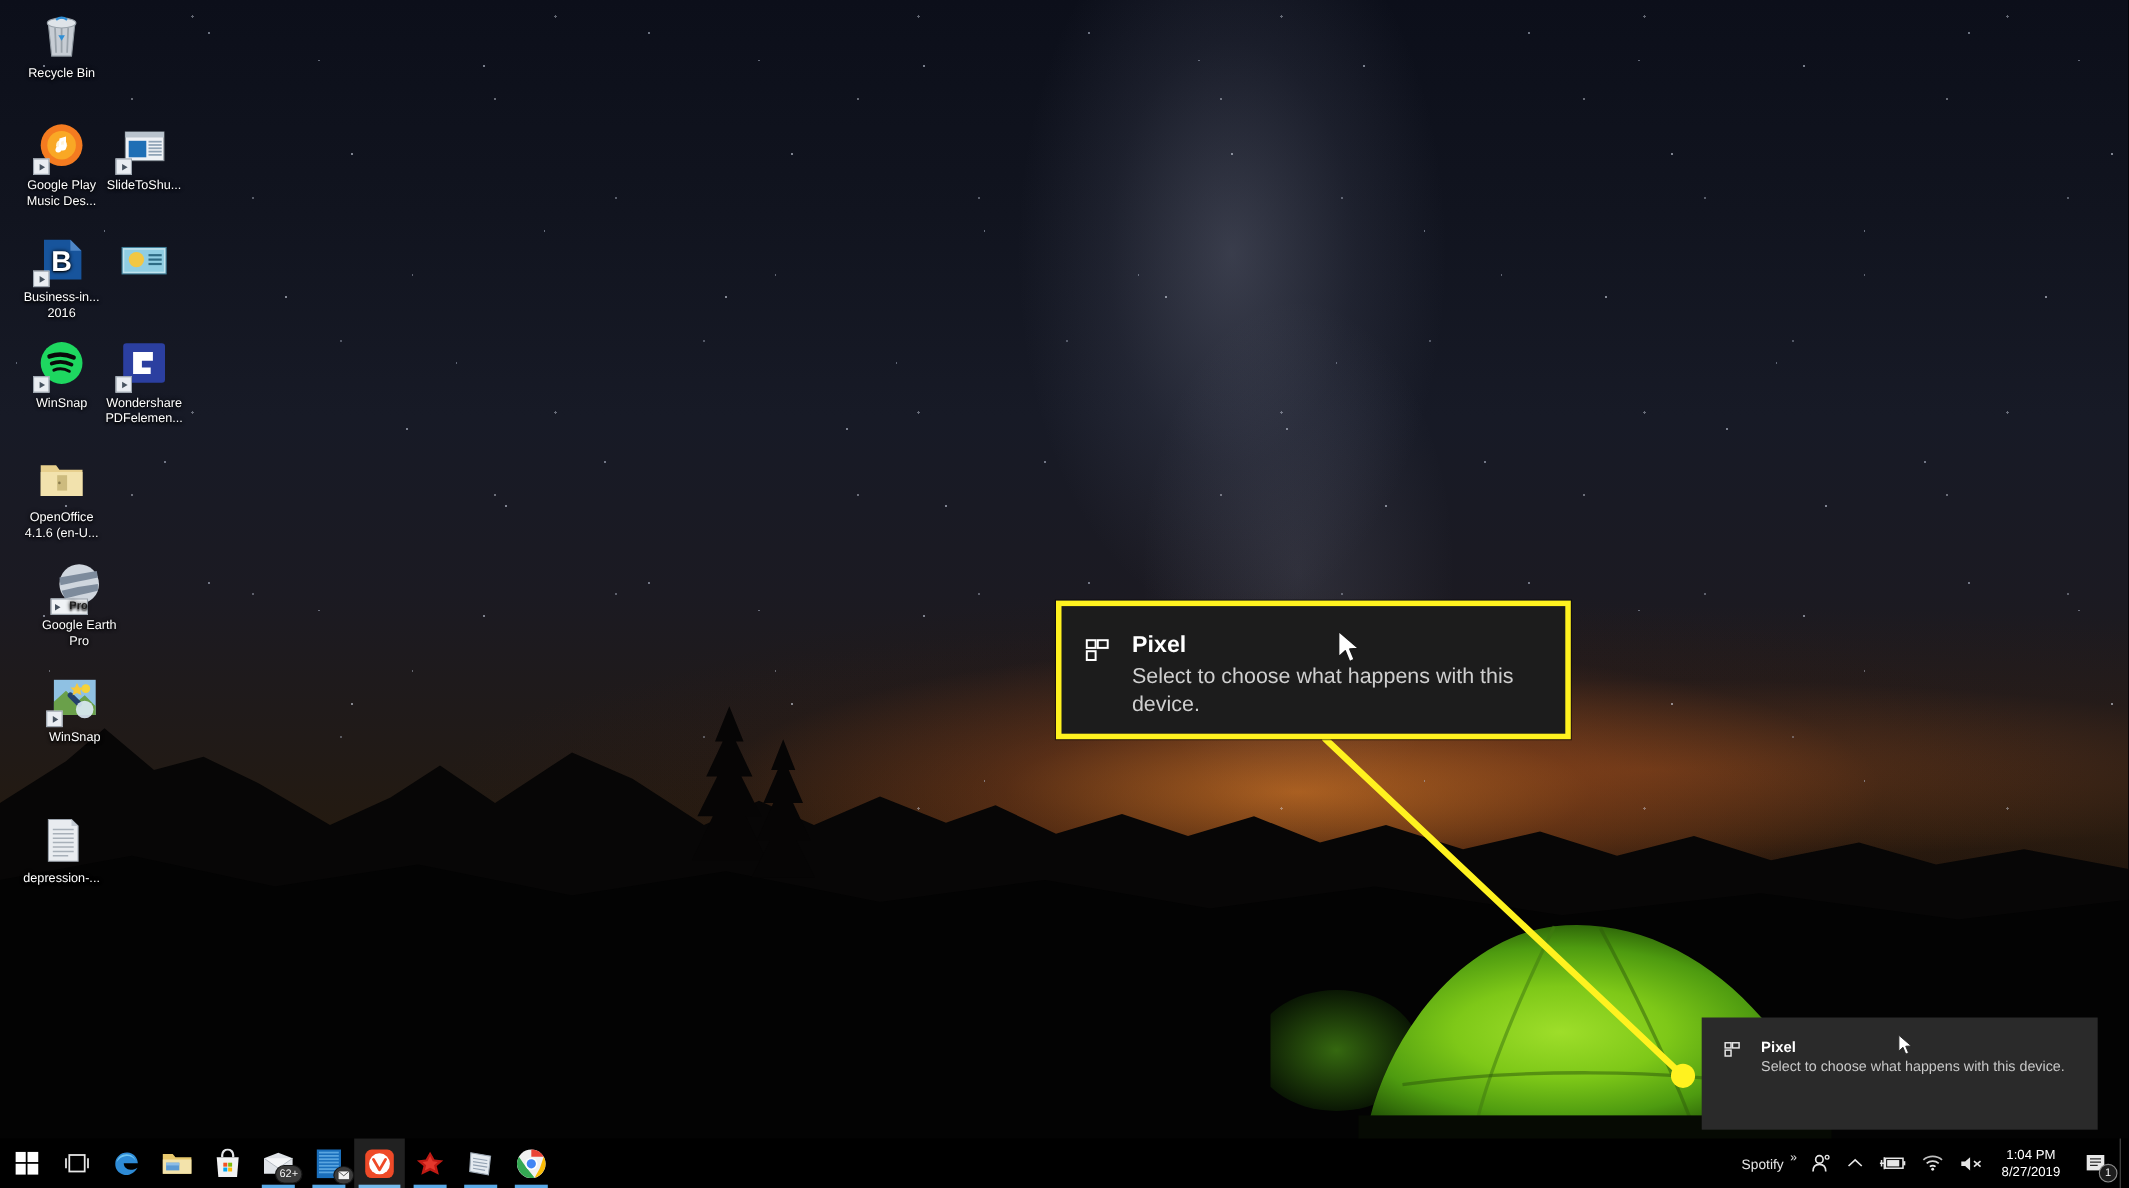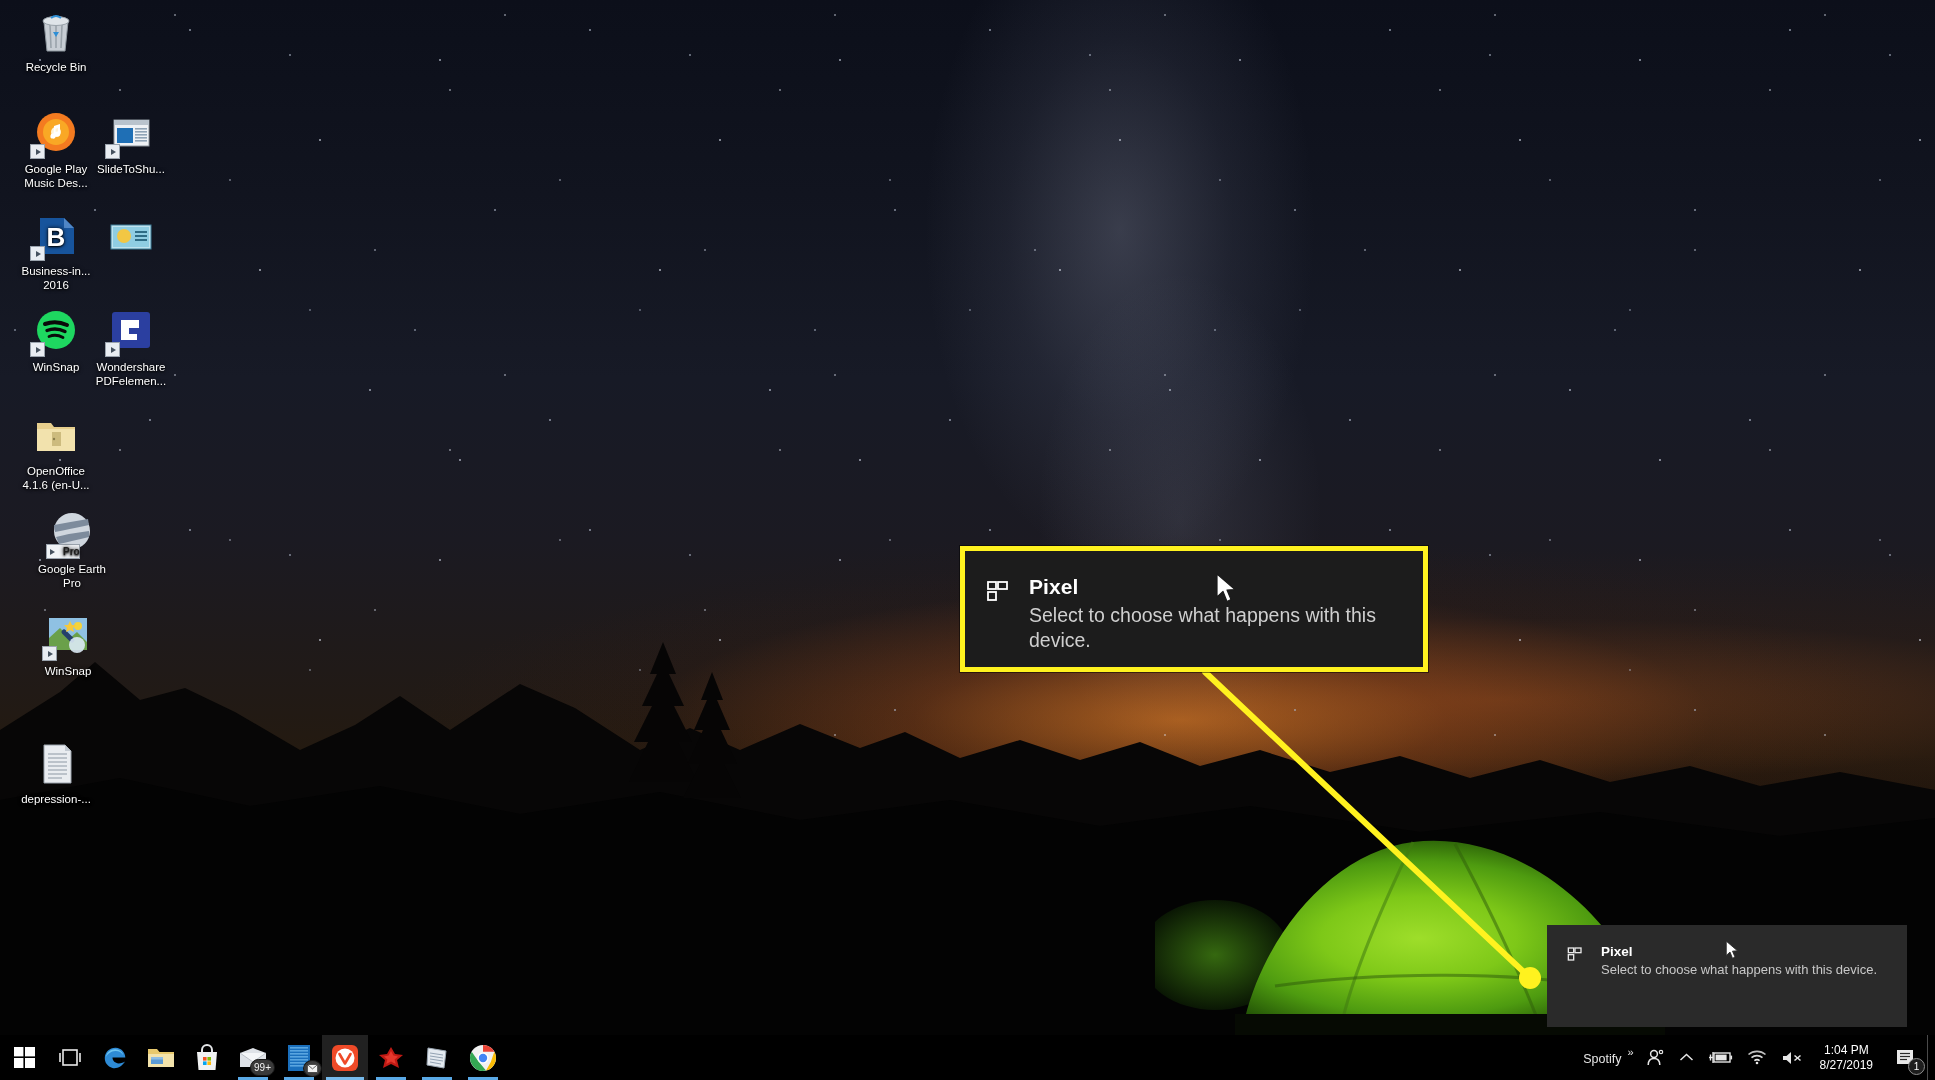--- a/index.html
+++ b/index.html
@@ -631,21 +631,21 @@
       </span>
     </div>
 
     <div class="tb-app running">
       <span>
         <svg width="28" height="22" viewBox="0 0 28 22">
           <path d="M1 6 L14 1 L27 6 L27 20 L1 20 Z" fill="#dfe3e8"></path>
           <path d="M1 6 L14 15 L27 6" fill="#f4f6f8" stroke="#aeb5bd" stroke-width="0.8"></path>
         </svg>
       </span>
-      <span class="badge">99+</span>
+      <span class="badge">62+</span>
     </div>
 
     <div class="tb-app running">
       <span>
         <svg width="26" height="28" viewBox="0 0 26 28">
           <rect x="2" y="1" width="22" height="26" fill="#1a6fbc"></rect>
           <g fill="#6fb8ec" opacity="0.75">
             <rect x="4" y="3" width="18" height="1.6"></rect>
             <rect x="4" y="6" width="18" height="1.6"></rect>
             <rect x="4" y="9" width="18" height="1.6"></rect>

